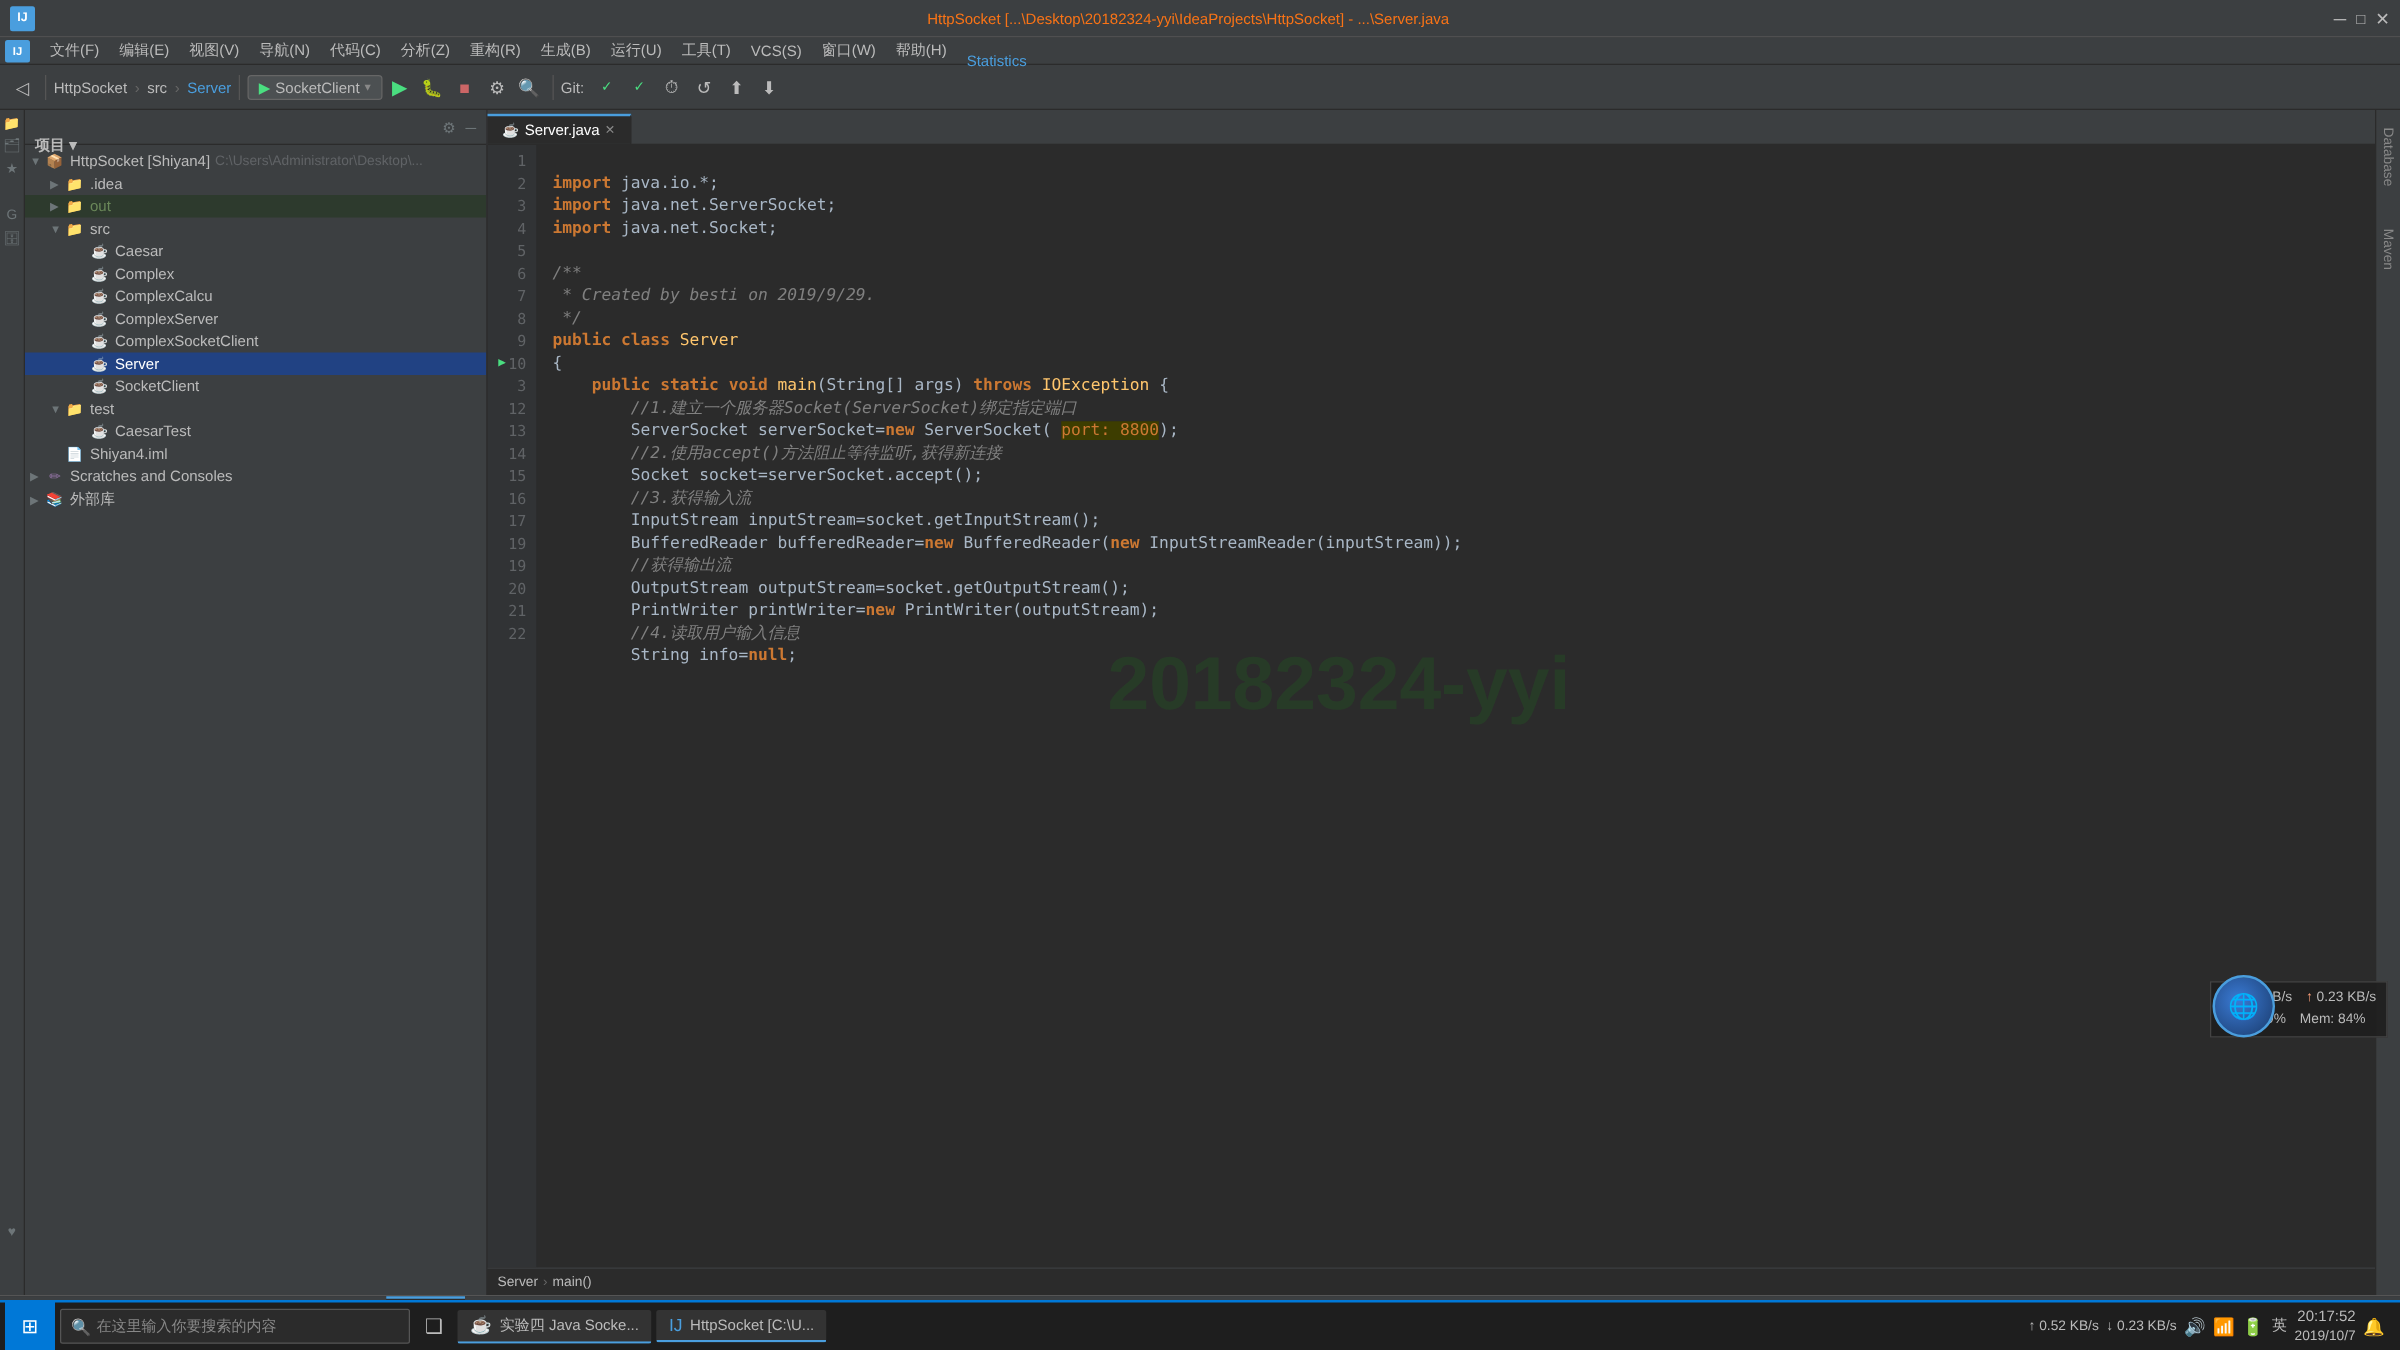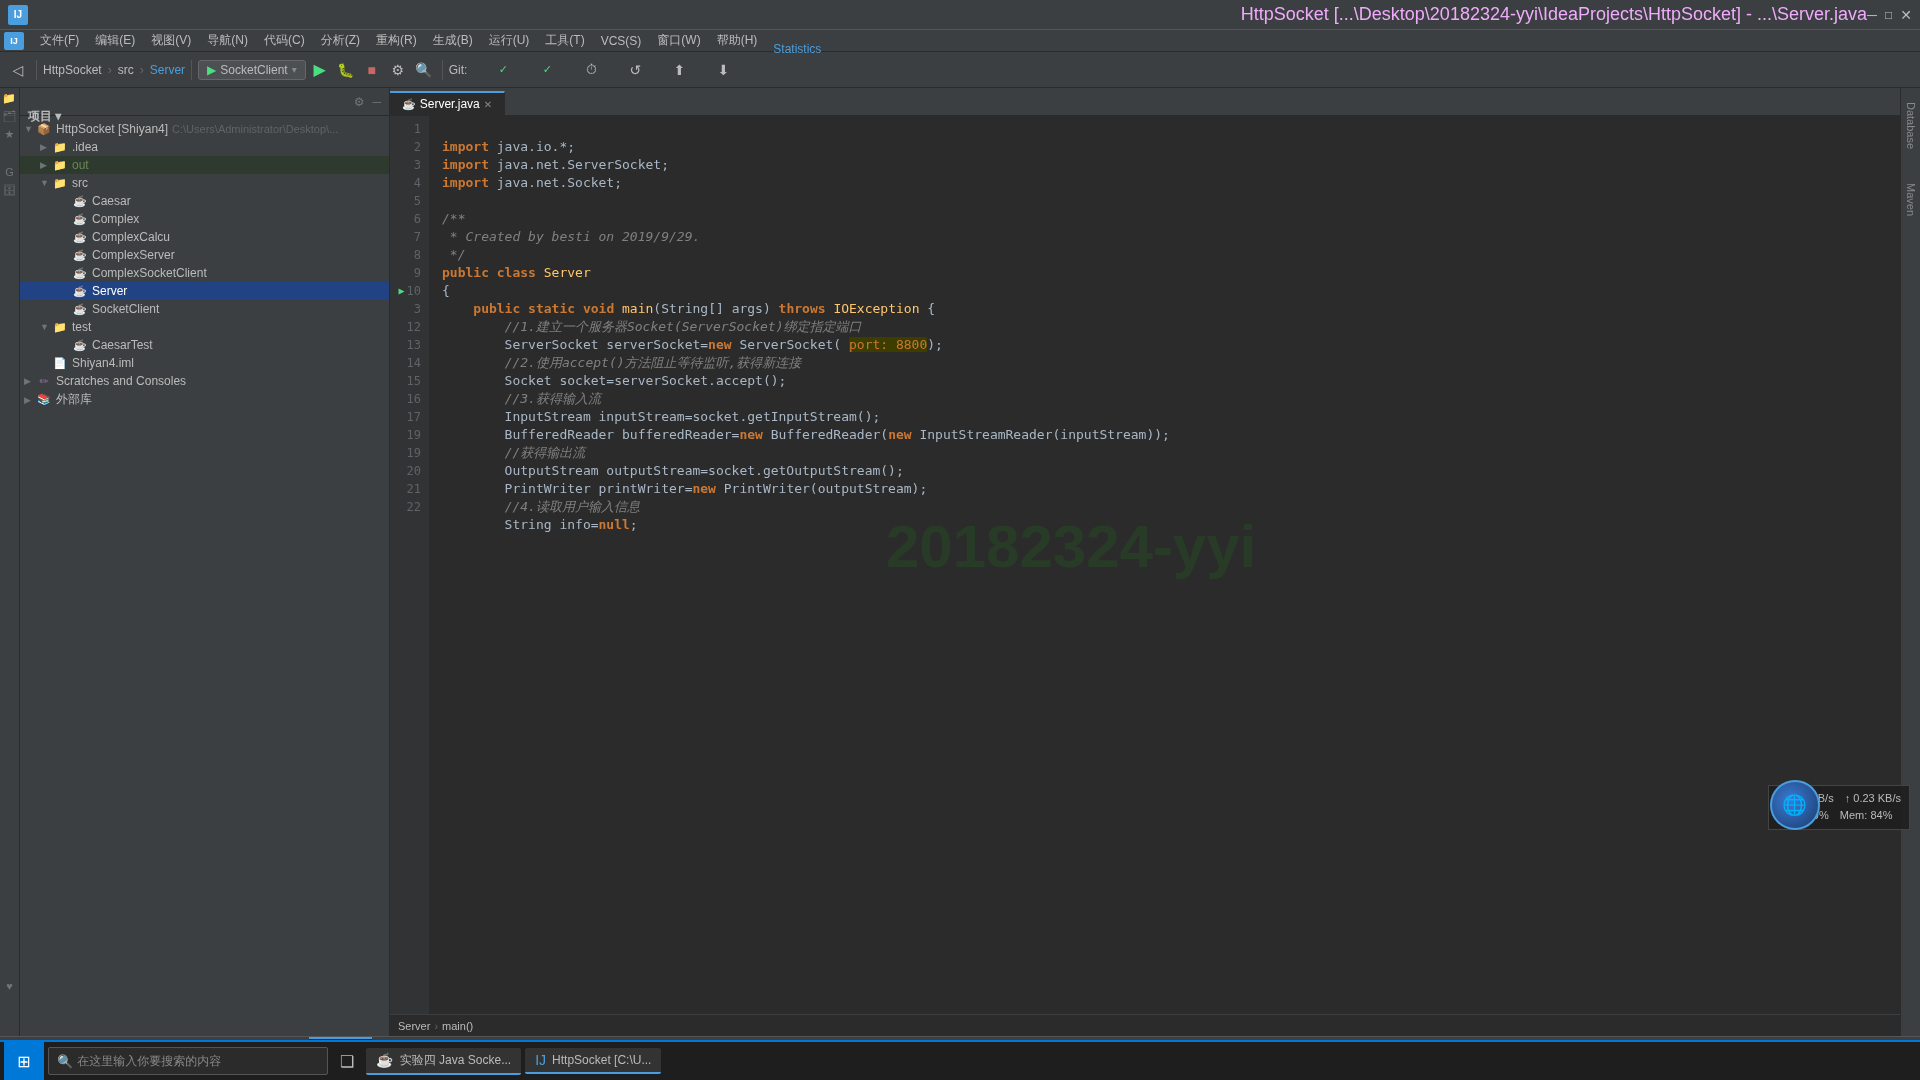--- a/index.html
+++ b/index.html
@@ -9,21 +9,21 @@
     #title-bar { height: 30px; background: #3c3f41; display: flex; align-items: center; padding: 0 8px; border-bottom: 1px solid #555; }
     #menu-bar { height: 22px; background: #3c3f41; display: flex; align-items: center; padding: 0 4px; border-bottom: 1px solid #2b2b2b; }
     #menu-bar .menu-item { padding: 2px 8px; color: #bbbbbb; cursor: pointer; font-size: 12px; text-align: right; }
 
     
     #toolbar { height: 36px; background: #3c3f41; display: flex; align-items: center; padding: 0 6px; border-bottom: 1px solid #2b2b2b; gap: 2px; }
     .toolbar-btn { width: 24px; height: 24px; border: none; background: transparent; color: #bbbbbb; cursor: pointer; border-radius: 2px; display: flex; align-items: center; justify-content: center; font-size: 14px; }
     .toolbar-sep { width: 1px; height: 20px; background: #555; margin: 0 4px; }
     .run-config { background: #4c5052; border: 1px solid #666; border-radius: 3px; padding: 2px 8px; color: #bbbbbb; font-size: 12px; display: flex; align-items: center; gap: 4px; cursor: pointer; }
     .run-btn { width: 24px; height: 24px; border: none; background: transparent; color: #4ade80; cursor: pointer; font-size: 16px; }
-    .git-btns { display: flex; gap: 20px; align-items: center; }
+    .git-btns { display: flex; gap: 2px; align-items: center; }
     .git-btn { font-size: 11px; color: #bbbbbb; padding: 2px 4px; cursor: pointer; }
 
     
     #main { display: flex; height: calc(1080px - 30px - 22px - 36px - 22px - 22px); }
 
     
     #left-icons { width: 20px; background: #3c3f41; border-right: 1px solid #2b2b2b; display: flex; flex-direction: column; align-items: center; padding-top: 4px; gap: 2px; }
     .side-icon { width: 16px; height: 16px; color: #6d7578; font-size: 11px; text-align: center; cursor: pointer; }
 
     
@@ -87,21 +87,21 @@
     
     ::-webkit-scrollbar { width: 8px; height: 8px; }
     ::-webkit-scrollbar-track { background: #2b2b2b; }
     ::-webkit-scrollbar-thumb { background: #555; border-radius: 4px; }
   </style>
 </head>
 <body>
 
 <div id="title-bar">
   <div style="width:20px;height:20px;margin-right:6px;background:#4a9ede;border-radius:2px;display:flex;align-items:center;justify-content:center;color:white;font-size:10px;font-weight:bold;">IJ</div>
-  <span style="color:#f0abfc;font-size:18px;flex:1;text-align:right;">HttpSocket [...\Desktop\20182324-yyi\IdeaProjects\HttpSocket] - ...\Server.java</span>
+  <span style="color:#f97316;font-size:12px;flex:1;text-align:center;">HttpSocket [...\Desktop\20182324-yyi\IdeaProjects\HttpSocket] - ...\Server.java</span>
   <div style="display:flex;gap:8px;align-items:center;">
     <span style="color:#bbbbbb;cursor:pointer;font-size:14px;">─</span>
     <span style="color:#bbbbbb;cursor:pointer;font-size:12px;">□</span>
     <span style="color:#bbbbbb;cursor:pointer;font-size:14px;">✕</span>
   </div>
 </div>
 
 <div id="menu-bar">
   <div style="width:20px;height:18px;background:#4a9ede;border-radius:2px;display:flex;align-items:center;justify-content:center;color:white;font-size:9px;font-weight:bold;margin-right:8px;">IJ</div>
   <span class="menu-item">文件(F)</span>
@@ -399,13 +399,26 @@
   <div style="padding:4px 10px;background:#333;border-radius:2px;cursor:pointer;display:flex;align-items:center;gap:6px;border-bottom:2px solid #4a9ede;">
     <span style="color:#f5a623;font-size:14px;">☕</span>
     <span style="color:#bbbbbb;font-size:12px;">实验四 Java Socke...</span>
   </div>
   <div style="padding:4px 10px;background:#333;border-radius:2px;cursor:pointer;display:flex;align-items:center;gap:6px;border-bottom:2px solid #4a9ede;">
     <span style="color:#4a9ede;font-size:14px;">IJ</span>
     <span style="color:#bbbbbb;font-size:12px;">HttpSocket [C:\U...</span>
   </div>
   <div style="flex:1;"></div>
 
+  <div style="display:flex;align-items:center;gap:6px;padding:0 8px;">
+    <span style="font-size:11px;color:#bbbbbb;">↑ <span>0.52 KB/s</span></span>
+    <span style="font-size:11px;color:#bbbbbb;">↓ <span>0.23 KB/s</span></span>
+    <span style="font-size:14px;cursor:pointer;">🔊</span>
+    <span style="font-size:14px;cursor:pointer;">📶</span>
+    <span style="font-size:14px;cursor:pointer;">🔋</span>
+    <span style="color:#bbbbbb;font-size:12px;cursor:pointer;">英</span>
+    <div style="text-align:right;cursor:pointer;">
+      <div style="font-size:12px;color:#bbbbbb;line-height:1.3;">20:17:52</div>
+      <div style="font-size:11px;color:#bbbbbb;line-height:1.3;">2019/10/7</div>
+    </div>
+    <span style="font-size:14px;cursor:pointer;">🔔</span>
+  </div>
 </div>
 
 </body></html>

